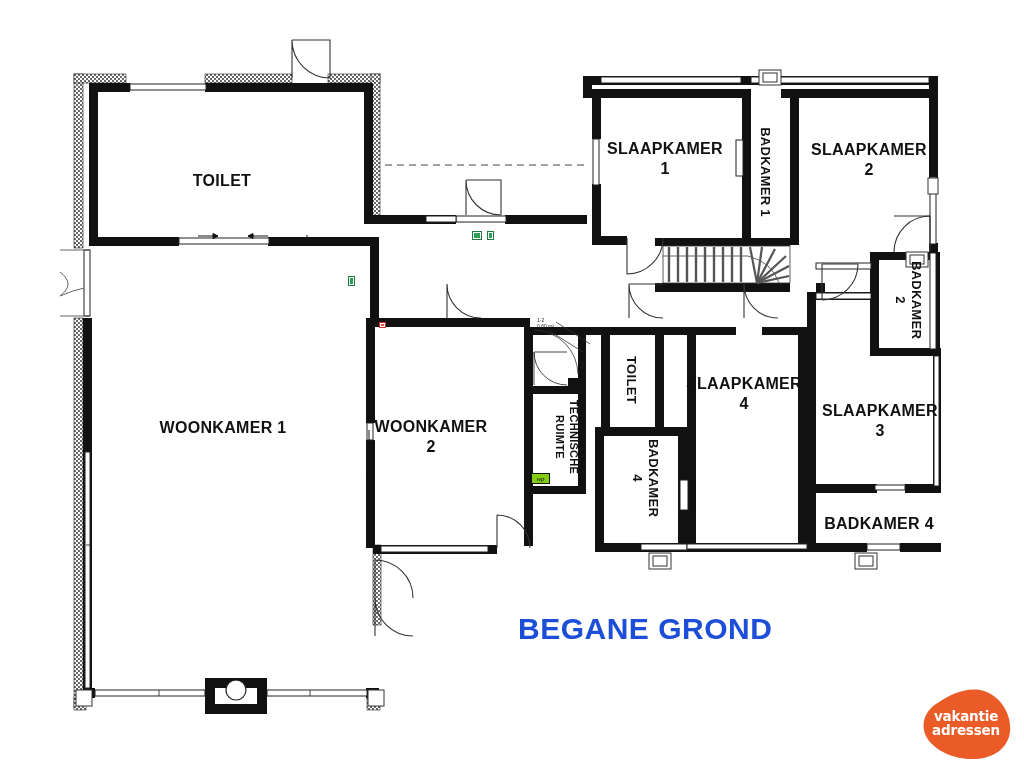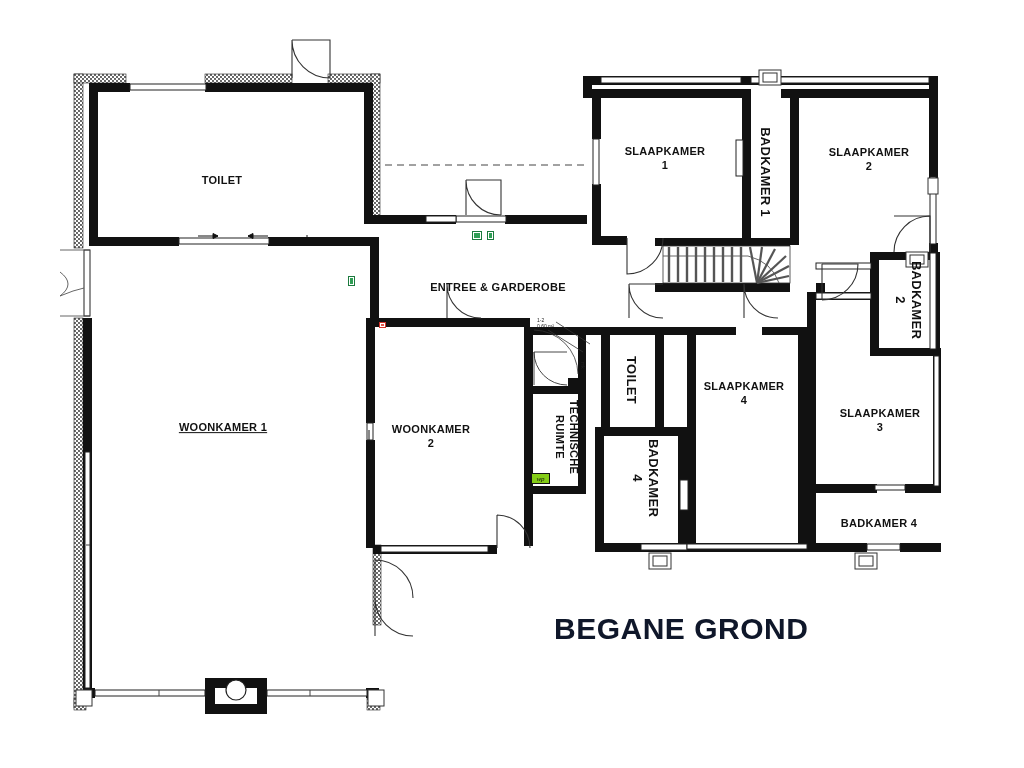--- a/index.html
+++ b/index.html
@@ -29,34 +29,33 @@
     position: absolute;
     font-family: "Liberation Sans", sans-serif;
     font-weight: bold;
     color: #111111;
     text-align: center;
     line-height: 1.25;
     white-space: pre-line;
     letter-spacing: 0.3px;
     pointer-events: none;
   }
-  .lbl-lg { font-size: 11px; }
+  .lbl-lg { font-size: 16px; }
   .lbl-md { font-size: 13px; }
   .lbl-sm { font-size: 11px; }
   .rot90  { transform: translate(-50%,-50%) rotate(90deg);  transform-origin: center center; }
   .flat   { transform: translate(-50%,-50%); }
   .plan-title {
     position: absolute;
     font-family: "Liberation Sans", sans-serif;
     font-weight: bold;
     font-size: 30px;
-    color: #0f172a;
+    color: #1d4ed8;
     letter-spacing: 0.5px;
     white-space: nowrap;
-    margin-left: 36px;
   }
   
   .exit-marker {
     position: absolute;
     border: 0.8px solid #1c7a3e;
     background: #ffffff;
     box-sizing: border-box;
   }
   .exit-marker::after {
     content: "";
@@ -401,26 +400,25 @@
       <rect x="928" y="178" width="10" height="16"></rect>
     </g>
 
     <g>
       <circle cx="236" cy="690" r="10" fill="#ffffff" stroke="#222" stroke-width="1.2"></circle>
     </g>
   </svg>
 
   <div class="room-label lbl-lg flat" style="left:222px; top:181px;">TOILET</div>
 
-  <div class="room-label lbl-lg flat" style="left:223px; top:428px;text-decoration:underline;">WOONKAMER 1</div>
+  <div class="room-label lbl-lg flat" style="left:223px; top:428px;">WOONKAMER 1</div>
 
   <div class="room-label lbl-lg flat" style="left:431px; top:437px;">WOONKAMER
 2</div>
 
-  <div class="room-label lbl-lg flat" style="left:498px; top:288px;">ENTREE &amp; GARDEROBE</div>
 
   <div class="room-label lbl-lg flat" style="left:665px; top:159px;">SLAAPKAMER
 1</div>
 
   <div class="room-label lbl-lg flat" style="left:869px; top:160px;">SLAAPKAMER
 2</div>
 
   <div class="room-label lbl-lg flat" style="left:880px; top:421px;">SLAAPKAMER
 3</div>
 
@@ -449,14 +447,24 @@
 
   <div class="wp-box" style="left:531px; top:473px; width:19px; height:11px;">wp</div>
 
   <div class="exit-marker" style="left:472px; top:231px; width:10px; height:9px;"></div>
   <div class="exit-marker" style="left:487px; top:231px; width:7px; height:9px;"></div>
   <div class="exit-marker" style="left:348px; top:276px; width:7px; height:10px;"></div>
   <div class="red-marker" style="left:379px; top:322px; width:7px; height:6px;"></div>
 
   <div class="plan-title" style="left:518px; top:612px;">BEGANE GROND</div>
 
+  <div id="logo" style="left:920px; top:688px;">
+    <svg width="92" height="72" viewBox="0 0 92 72">
+      <path d="M64 3 C80 8 92 26 90 44 C88 60 74 70 56 71 C36 72 16 64 7 50
+               C0 38 4 24 16 16 C30 6 48 -2 64 3 Z" fill="#ea5b28"></path>
+    </svg>
+    <div class="logo-text">
+      <span class="logo-line">vakantie</span>
+      <span class="logo-line">adressen</span>
+    </div>
+  </div>
 
 </div>
 
 </body></html>

